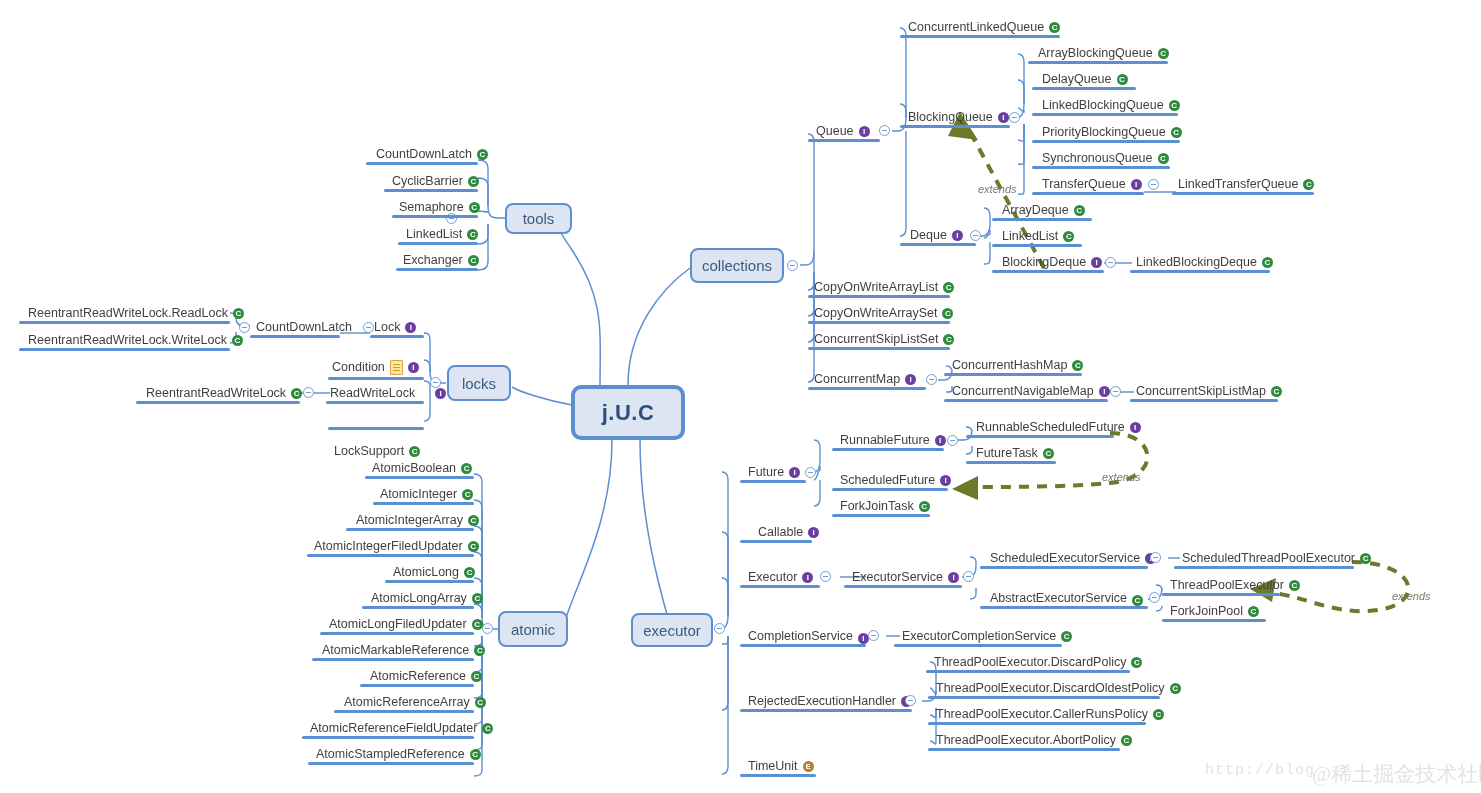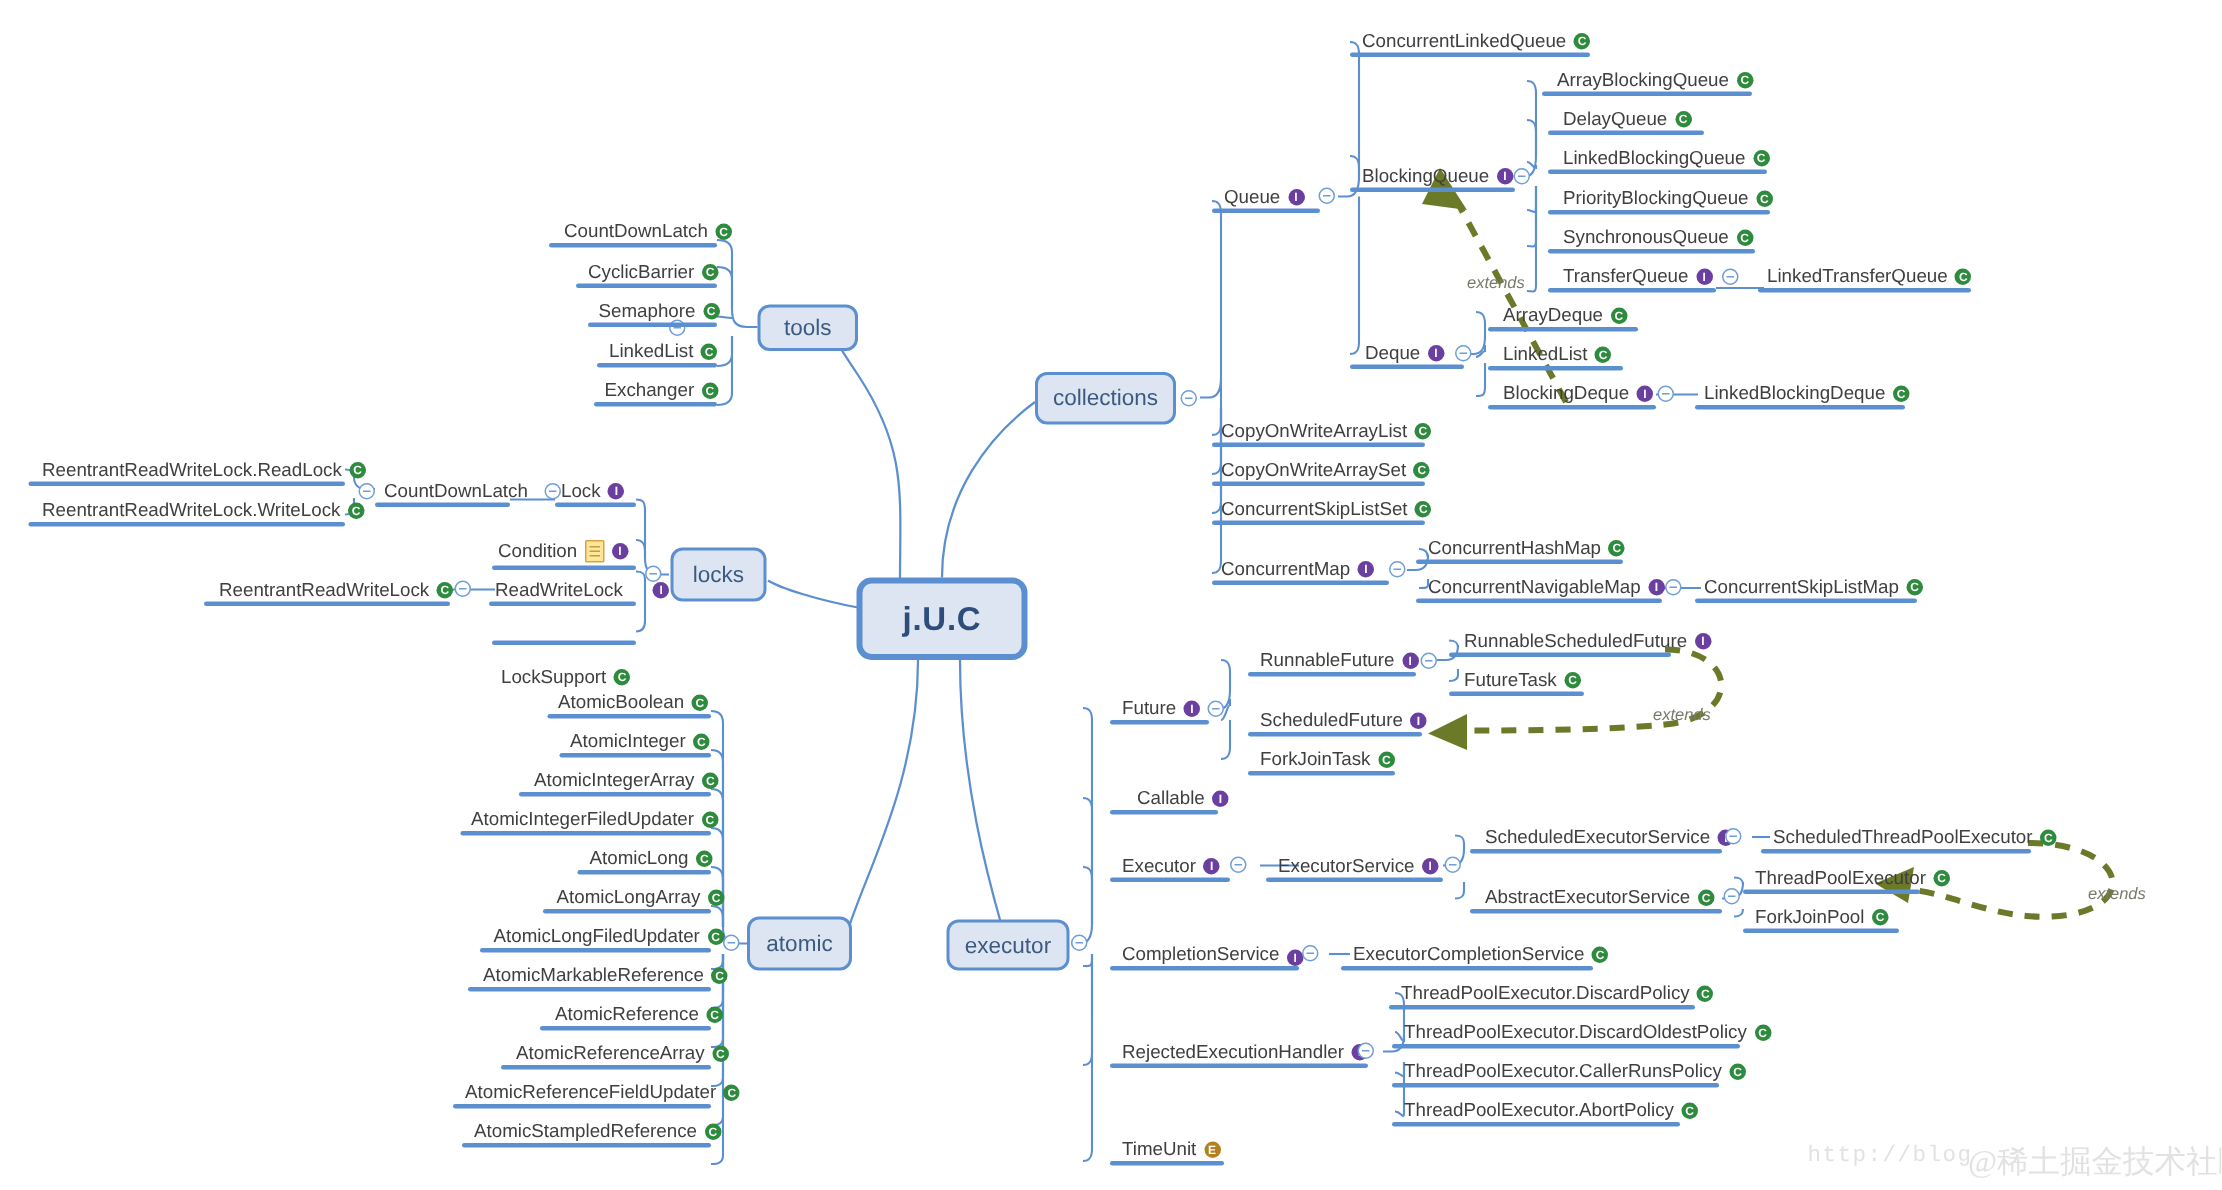--- a/index.html
+++ b/index.html
@@ -693,21 +693,21 @@
   <div class="ul" style="left:844px;top:585px;width:118px;"></div>
   <div class="tog" style="left:963px;top:571px;"></div>
 
   <div class="node" style="left:990px;top:551px;">
     <span class="label">ScheduledExecutorService</span>
     <span class="ic ic-I">I</span>
   </div>
   <div class="ul" style="left:980px;top:566px;width:168px;"></div>
   <div class="tog" style="left:1150px;top:552px;"></div>
 
-  <div class="node" style="left:990px;top:591px;">
+  <div class="node" style="left:990px;top:591px;align-items:flex-end;">
     <span class="label">AbstractExecutorService</span>
     <span class="ic ic-C">C</span>
   </div>
   <div class="ul" style="left:980px;top:606px;width:168px;"></div>
   <div class="tog" style="left:1149px;top:592px;"></div>
 
   <div class="node" style="left:1182px;top:551px;">
     <span class="label">ScheduledThreadPoolExecutor</span>
     <span class="ic ic-C">C</span>
   </div>

